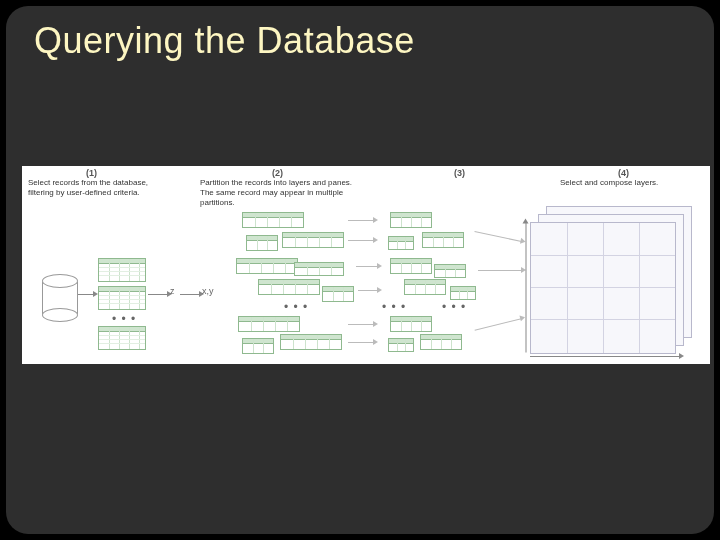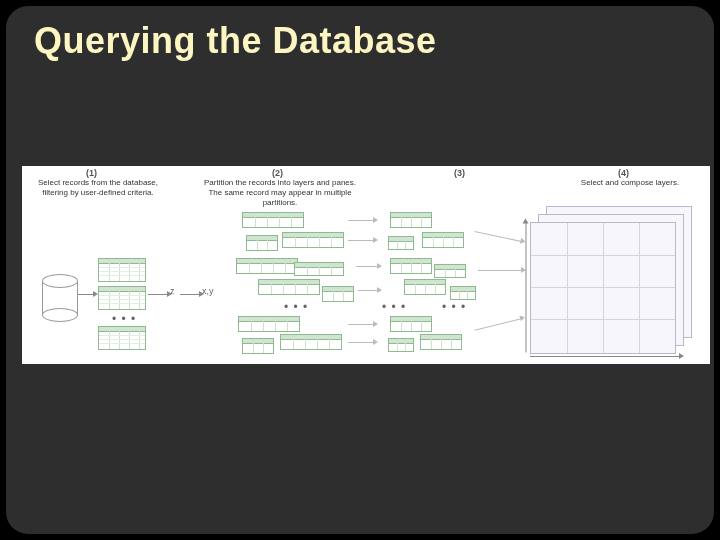--- a/index.html
+++ b/index.html
@@ -1,20 +1,20 @@
 <!DOCTYPE html>
 <html><head>
 <meta charset="utf-8">
 <style>
 html,body{margin:0;padding:0;width:720px;height:540px;background:#000;overflow:hidden;font-family:Arial,Helvetica,sans-serif}
 .slide{position:absolute;left:6px;top:6px;right:6px;bottom:6px;background:#2e2e2e;border-radius:22px}
-.title{position:absolute;left:28px;top:14px;font-size:36px;font-weight:700;color:#fdf6c2;letter-spacing:.5px}
+.title{position:absolute;left:28px;top:14px;font-size:36px;font-weight:400;color:#fdf6c2;letter-spacing:.5px}
 .diagram{position:absolute;left:16px;top:160px;width:688px;height:198px;background:#fff}
 .step-num{position:absolute;top:2px;font-size:9px;color:#555;font-weight:600}
-.step-cap{position:absolute;top:12px;font-size:8px;line-height:1.25;color:#333;text-align:center}
+.step-cap{position:absolute;top:12px;font-size:8px;line-height:1.25;color:#333;text-align:left}
 .dots{position:absolute;font-size:12px;color:#666;letter-spacing:1px}
 .lbl{position:absolute;font-size:9px;color:#666}
 
 .db{position:absolute;left:20px;top:108px;width:34px;height:44px}
 .db-top{width:34px;height:12px;border:1px solid #999;border-radius:50%;background:#fff}
 .db-body{width:34px;height:32px;border-left:1px solid #999;border-right:1px solid #999;margin-top:-6px}
 .db-bot{width:34px;height:12px;border:1px solid #999;border-radius:50%;margin-top:-6px;background:#fff}
 
 .tbl{position:absolute;border:1px solid #8fb98f;background:#fff}
 .tbl::before{content:"";position:absolute;left:0;right:0;top:0;height:4px;background:linear-gradient(#cfe5cf,#cfe5cf);border-bottom:1px solid #8fb98f}

